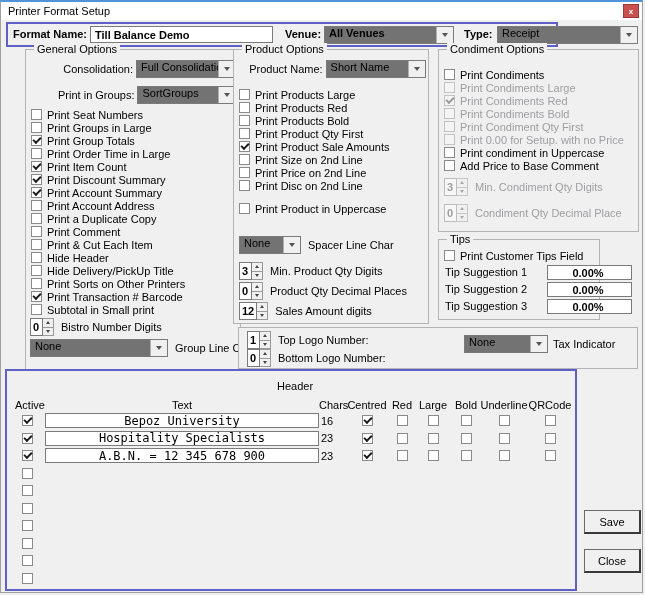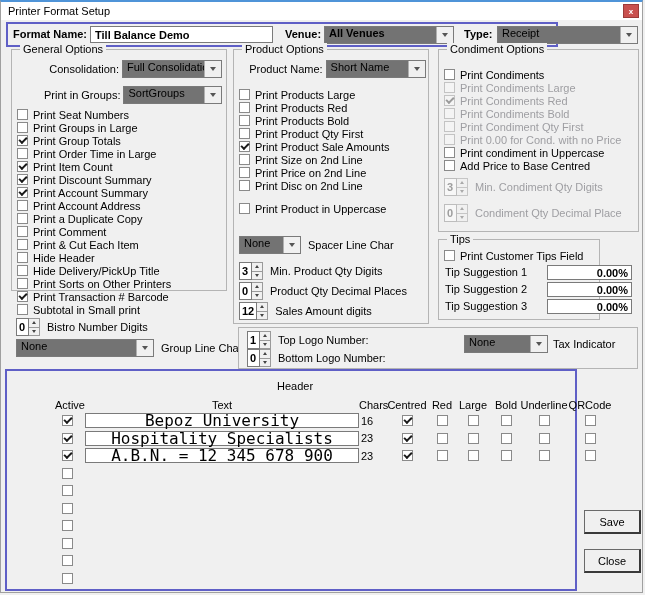--- a/index.html
+++ b/index.html
@@ -45,32 +45,32 @@
   .tri-up-s{width:0;height:0;border-left:2.5px solid transparent;border-right:2.5px solid transparent;border-bottom:3px solid #444;}
   .tri-dn-s{width:0;height:0;border-left:2.5px solid transparent;border-right:2.5px solid transparent;border-top:3px solid #444;}
   .spinner.dis .num{color:#9e9e9e;border-color:#bdbdbd;background:#f7f7f7;}
   .spinner.dis .arrows i{border-color:#c6c6c6;}
   .spinner.dis .tri-up-s{border-bottom-color:#aaa;}
   .spinner.dis .tri-dn-s{border-top-color:#aaa;}
   .spin-label{margin-left:7px;white-space:nowrap;}
   .spin-label.dis{color:#9e9ea2;}
   
   .tip-row{position:absolute;display:flex;align-items:center;}
-  .tip-field{position:absolute;width:85px;height:15px;background:#fff;border:1px solid #7a7a7a;display:flex;align-items:center;justify-content:flex-end;padding-right:3px;font-weight:bold;box-sizing:border-box;}
+  .tip-field{position:absolute;width:85px;height:15px;background:#fff;border:1px solid #7a7a7a;display:flex;align-items:center;justify-content:center;padding-right:3px;font-weight:bold;box-sizing:border-box;}
   
   .footer-panel{position:absolute;left:4px;top:367px;width:572px;height:222px;background:#f0f0f0;box-sizing:border-box;}
   .ft-head-label{position:absolute;left:270px;top:9px;}
   .ft-btn{position:absolute;left:316px;top:2px;width:90px;height:23px;background:#f0f0f0;border:1px solid #6a6a6a;border-right:2px solid #3a3a3a;border-bottom:2px solid #3a3a3a;display:flex;align-items:center;justify-content:center;box-sizing:border-box;}
   .ft-grid{position:absolute;left:2px;top:27px;width:564px;}
-  .ft-row{display:grid;grid-template-columns:36px 274px 26px 44px 26px 36px 30px 46px 46px;align-items:center;height:17.5px;margin-left:40px;}
+  .ft-row{display:grid;grid-template-columns:36px 274px 26px 44px 26px 36px 30px 46px 46px;align-items:center;height:17.5px;}
   .ft-row.hdr{height:14px;}
   .ft-row .cell{display:flex;align-items:center;}
   .ft-row .cell.c{justify-content:center;}
   .ft-row .hcell{white-space:nowrap;}
-  .ft-field{width:100%;height:15px;background:#fff;border:1px solid #7a7a7a;font-family:"DejaVu Sans Mono",monospace;font-size:16px;display:flex;align-items:center;justify-content:center;box-sizing:border-box;}
+  .ft-field{width:100%;height:15px;background:#fff;border:1px solid #7a7a7a;font-family:"DejaVu Sans Mono",monospace;font-size:12px;display:flex;align-items:center;justify-content:center;box-sizing:border-box;}
   .chars{padding-left:2px;}
   
   .act-btn{position:absolute;width:57px;height:24px;background:#f0f0f0;border:1px solid #6a6a6a;border-right:2px solid #3a3a3a;border-bottom:2px solid #3a3a3a;display:flex;align-items:center;justify-content:center;box-sizing:border-box;}
 </style>
 </head>
 <body>
 
 <div class="window">
 
   <div class="titlebar">
@@ -94,21 +94,21 @@
     </div>
     <span class="lbl" style="left:456px">Type:</span>
     <div class="combo" style="left:489px;top:2px;width:141px">
       <span class="val">Receipt</span>
       <span class="dbtn">
           <i class="tri-dn"></i>
         </span>
     </div>
   </div>
 
-  <div class="group" style="left:10px;top:47px;width:216px;height:242px">
+  <div class="group" style="left:24px;top:47px;width:216px;height:364px">
     <span class="legend">General Options</span>
     <div class="lc-row" style="left:4px;top:10px;width:206px">
       <span class="rl" style="width:106px">Consolidation:</span>
       <div class="combo" style="width:100px">
         <span class="val">Full Consolidation</span>
         <span class="dbtn">
             <i class="tri-dn"></i>
           </span>
       </div>
     </div>
@@ -334,29 +334,29 @@
         <div class="cb-row">
           <span class="cb disabled"></span>
           <span class="cb-label dis">Print Condiments Bold</span>
         </div>
         <div class="cb-row">
           <span class="cb disabled"></span>
           <span class="cb-label dis">Print Condiment Qty First</span>
         </div>
         <div class="cb-row">
           <span class="cb disabled"></span>
-          <span class="cb-label dis">Print 0.00 for Cond. with no Price</span>
+          <span class="cb-label dis">Print 0.00 for Setup. with no Price</span>
         </div>
         <div class="cb-row">
           <span class="cb"></span>
           <span class="cb-label">Print condiment in Uppercase</span>
         </div>
         <div class="cb-row">
           <span class="cb"></span>
-          <span class="cb-label">Add Price to Base Centred</span>
+          <span class="cb-label">Add Price to Base Comment</span>
         </div>
       </div>
     <div class="spin-row" style="left:5px;top:128px">
       <span class="spinner dis">
         <span class="num">3</span>
         <span class="arrows">
             <i>
               <span class="tri-up-s"></span>
             </i>
             <i>

